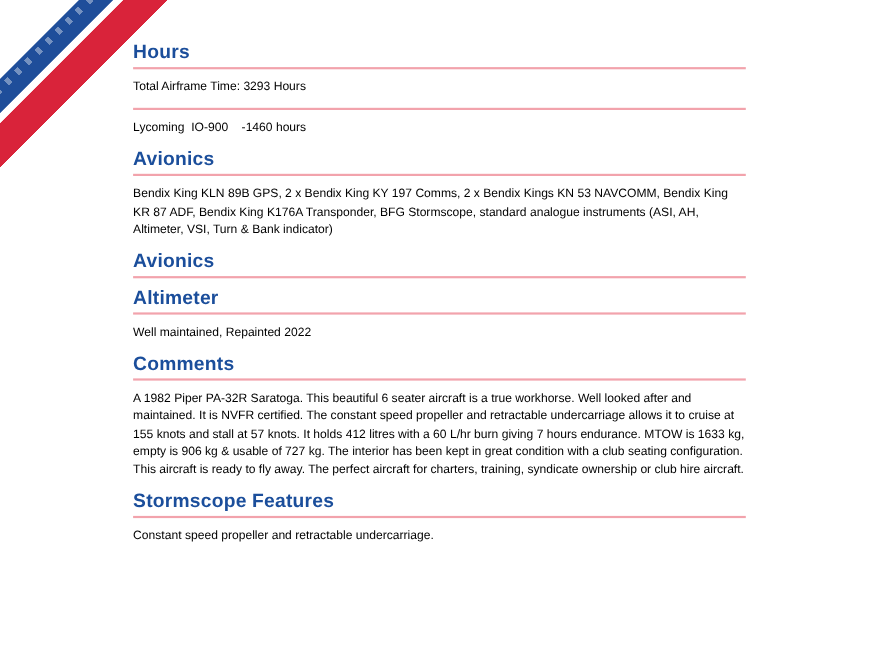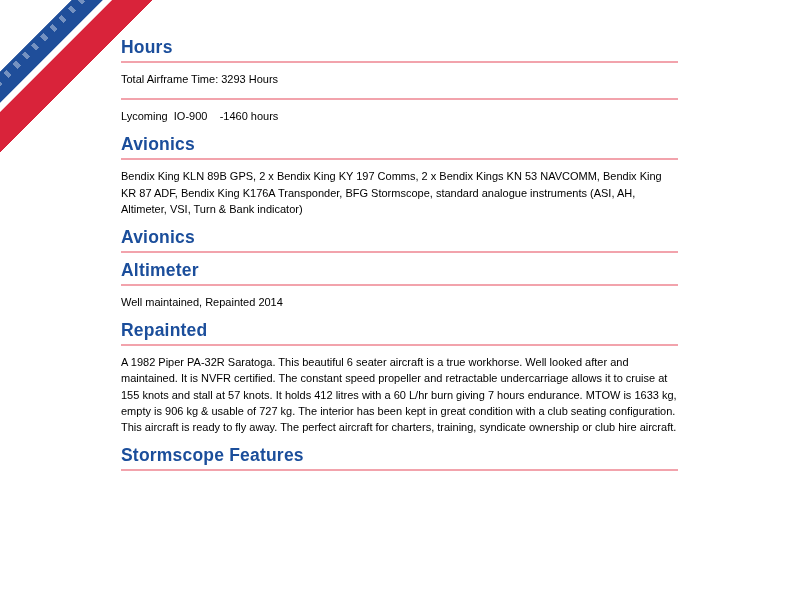--- a/index.html
+++ b/index.html
@@ -100,28 +100,29 @@
     </div>
 
     <div class="section">
       <h2>Avionics</h2>
       <div class="rule"></div>
     </div>
 
     <div class="section">
       <h2>Altimeter</h2>
       <div class="rule"></div>
-      <p>Well maintained, Repainted 2014</p>
+      <p>Well maintained, Repainted 2022</p>
     </div>
 
     <div class="section">
-      <h2>Repainted</h2>
+      <h2>Comments</h2>
       <div class="rule"></div>
       <p>A 1982 Piper PA-32R Saratoga. This beautiful 6 seater aircraft is a true workhorse. Well looked after and maintained. It is NVFR certified. The constant speed propeller and retractable undercarriage allows it to cruise at 155 knots and stall at 57 knots. It holds 412 litres with a 60 L/hr burn giving 7 hours endurance. MTOW is 1633 kg, empty is 906 kg &amp; usable of 727 kg. The interior has been kept in great condition with a club seating configuration. This aircraft is ready to fly away. The perfect aircraft for charters, training, syndicate ownership or club hire aircraft.</p>
     </div>
 
     <div class="section">
       <h2>Stormscope Features</h2>
       <div class="rule"></div>
+      <p>Constant speed propeller and retractable undercarriage.</p>
     </div>
 
   </div>
 </div>
 
 </body></html>

